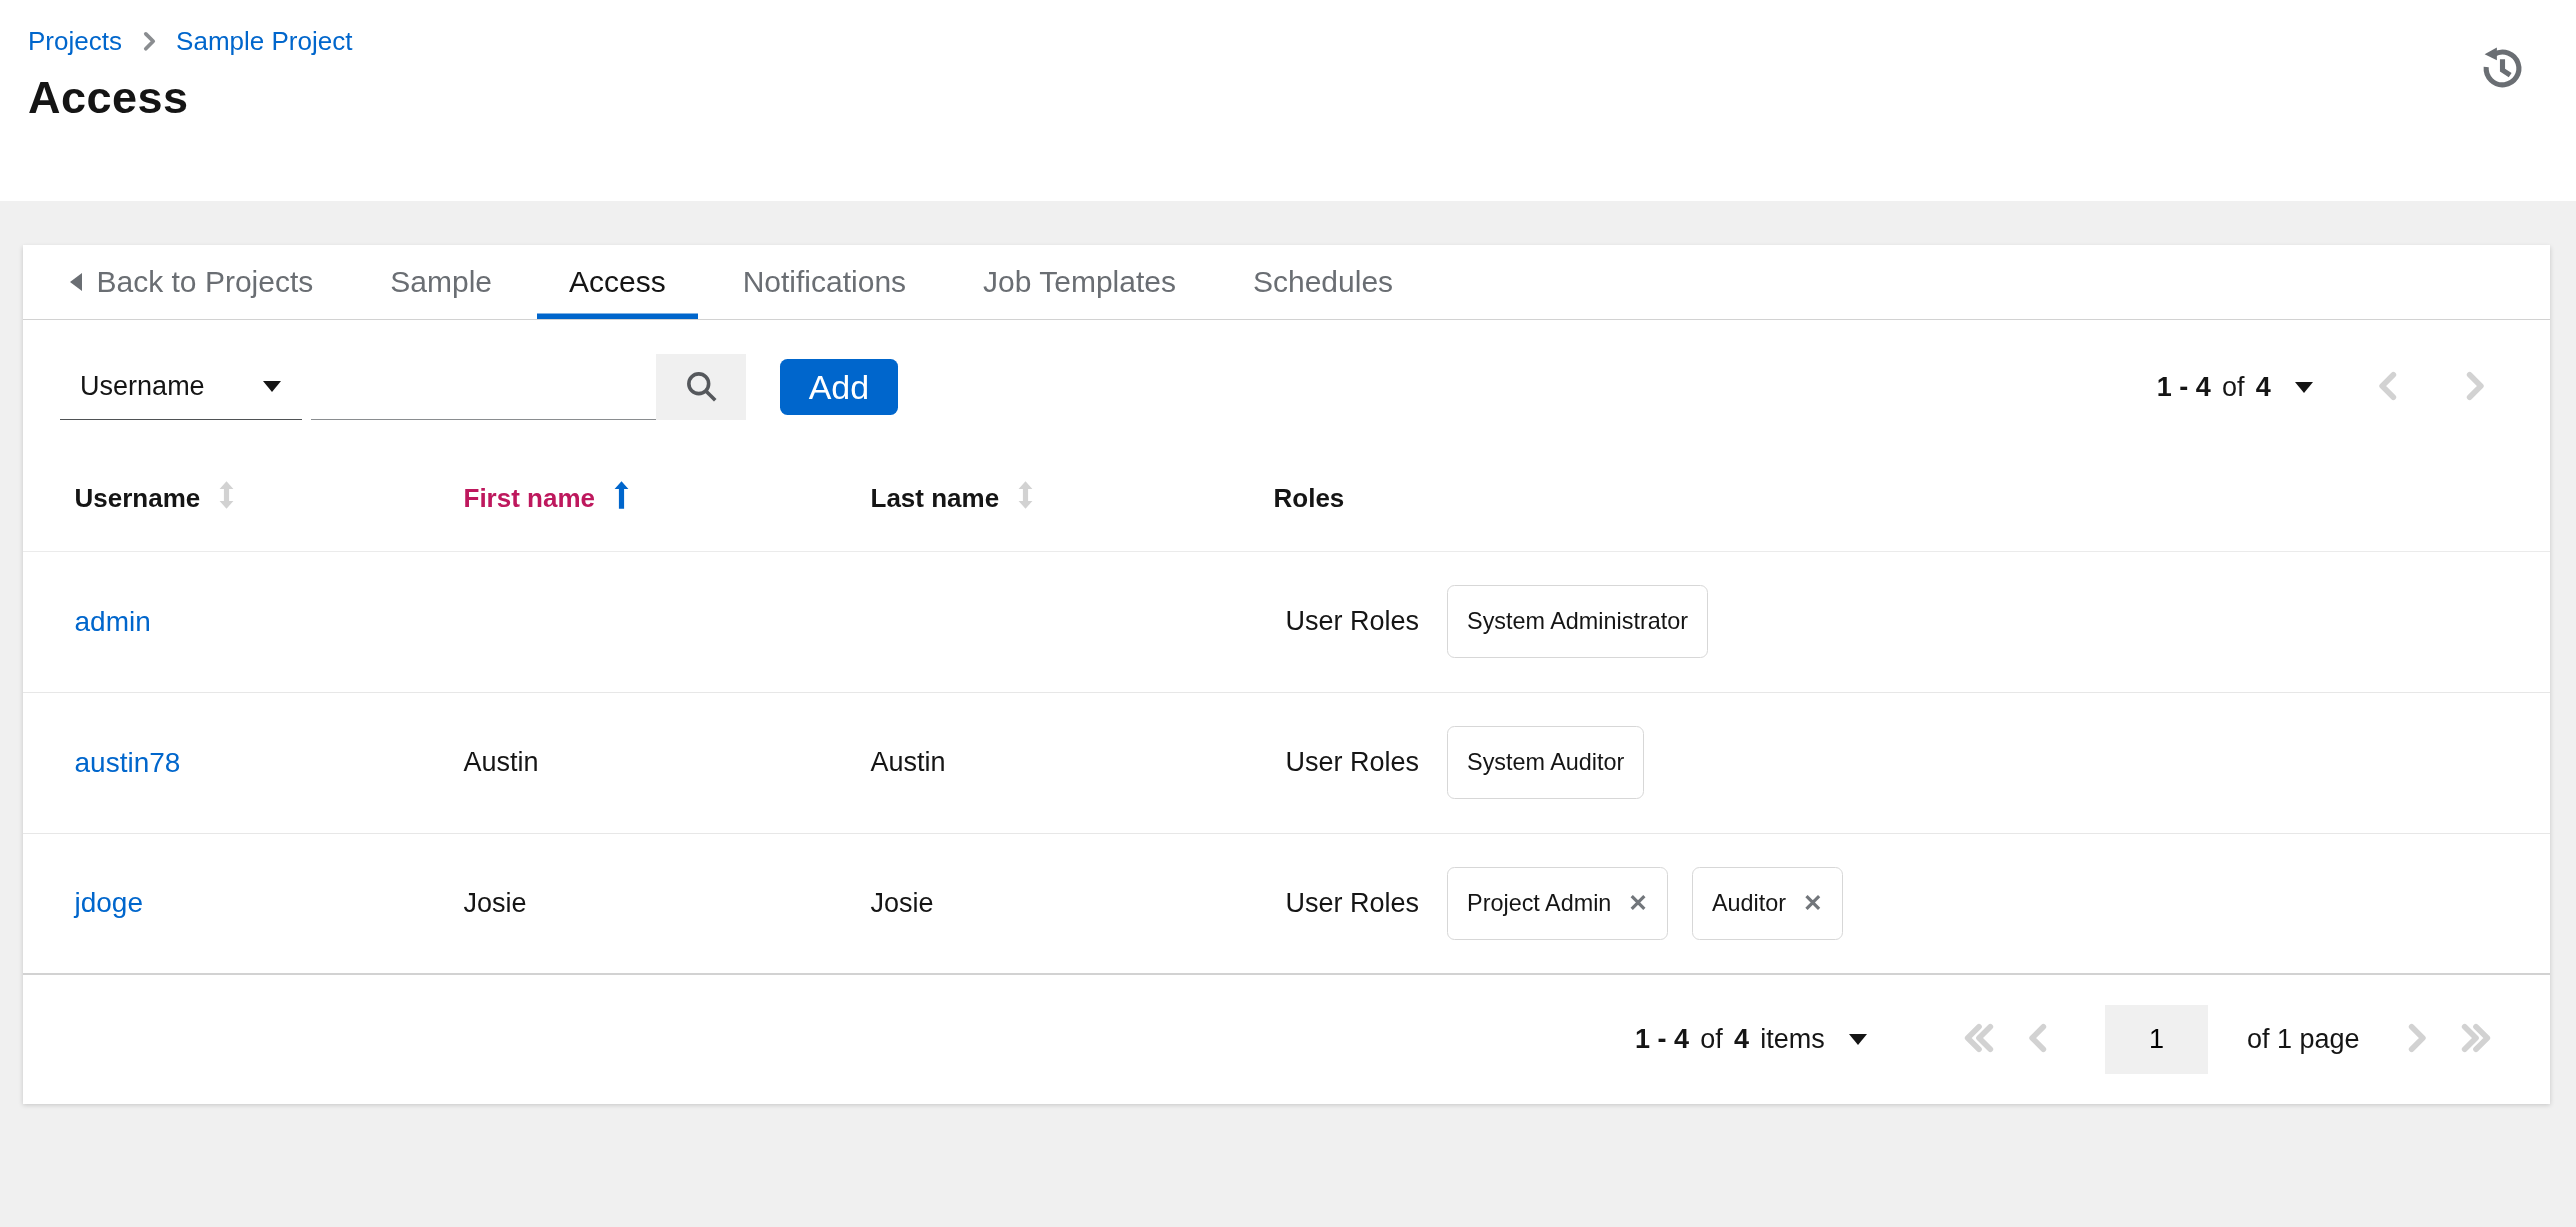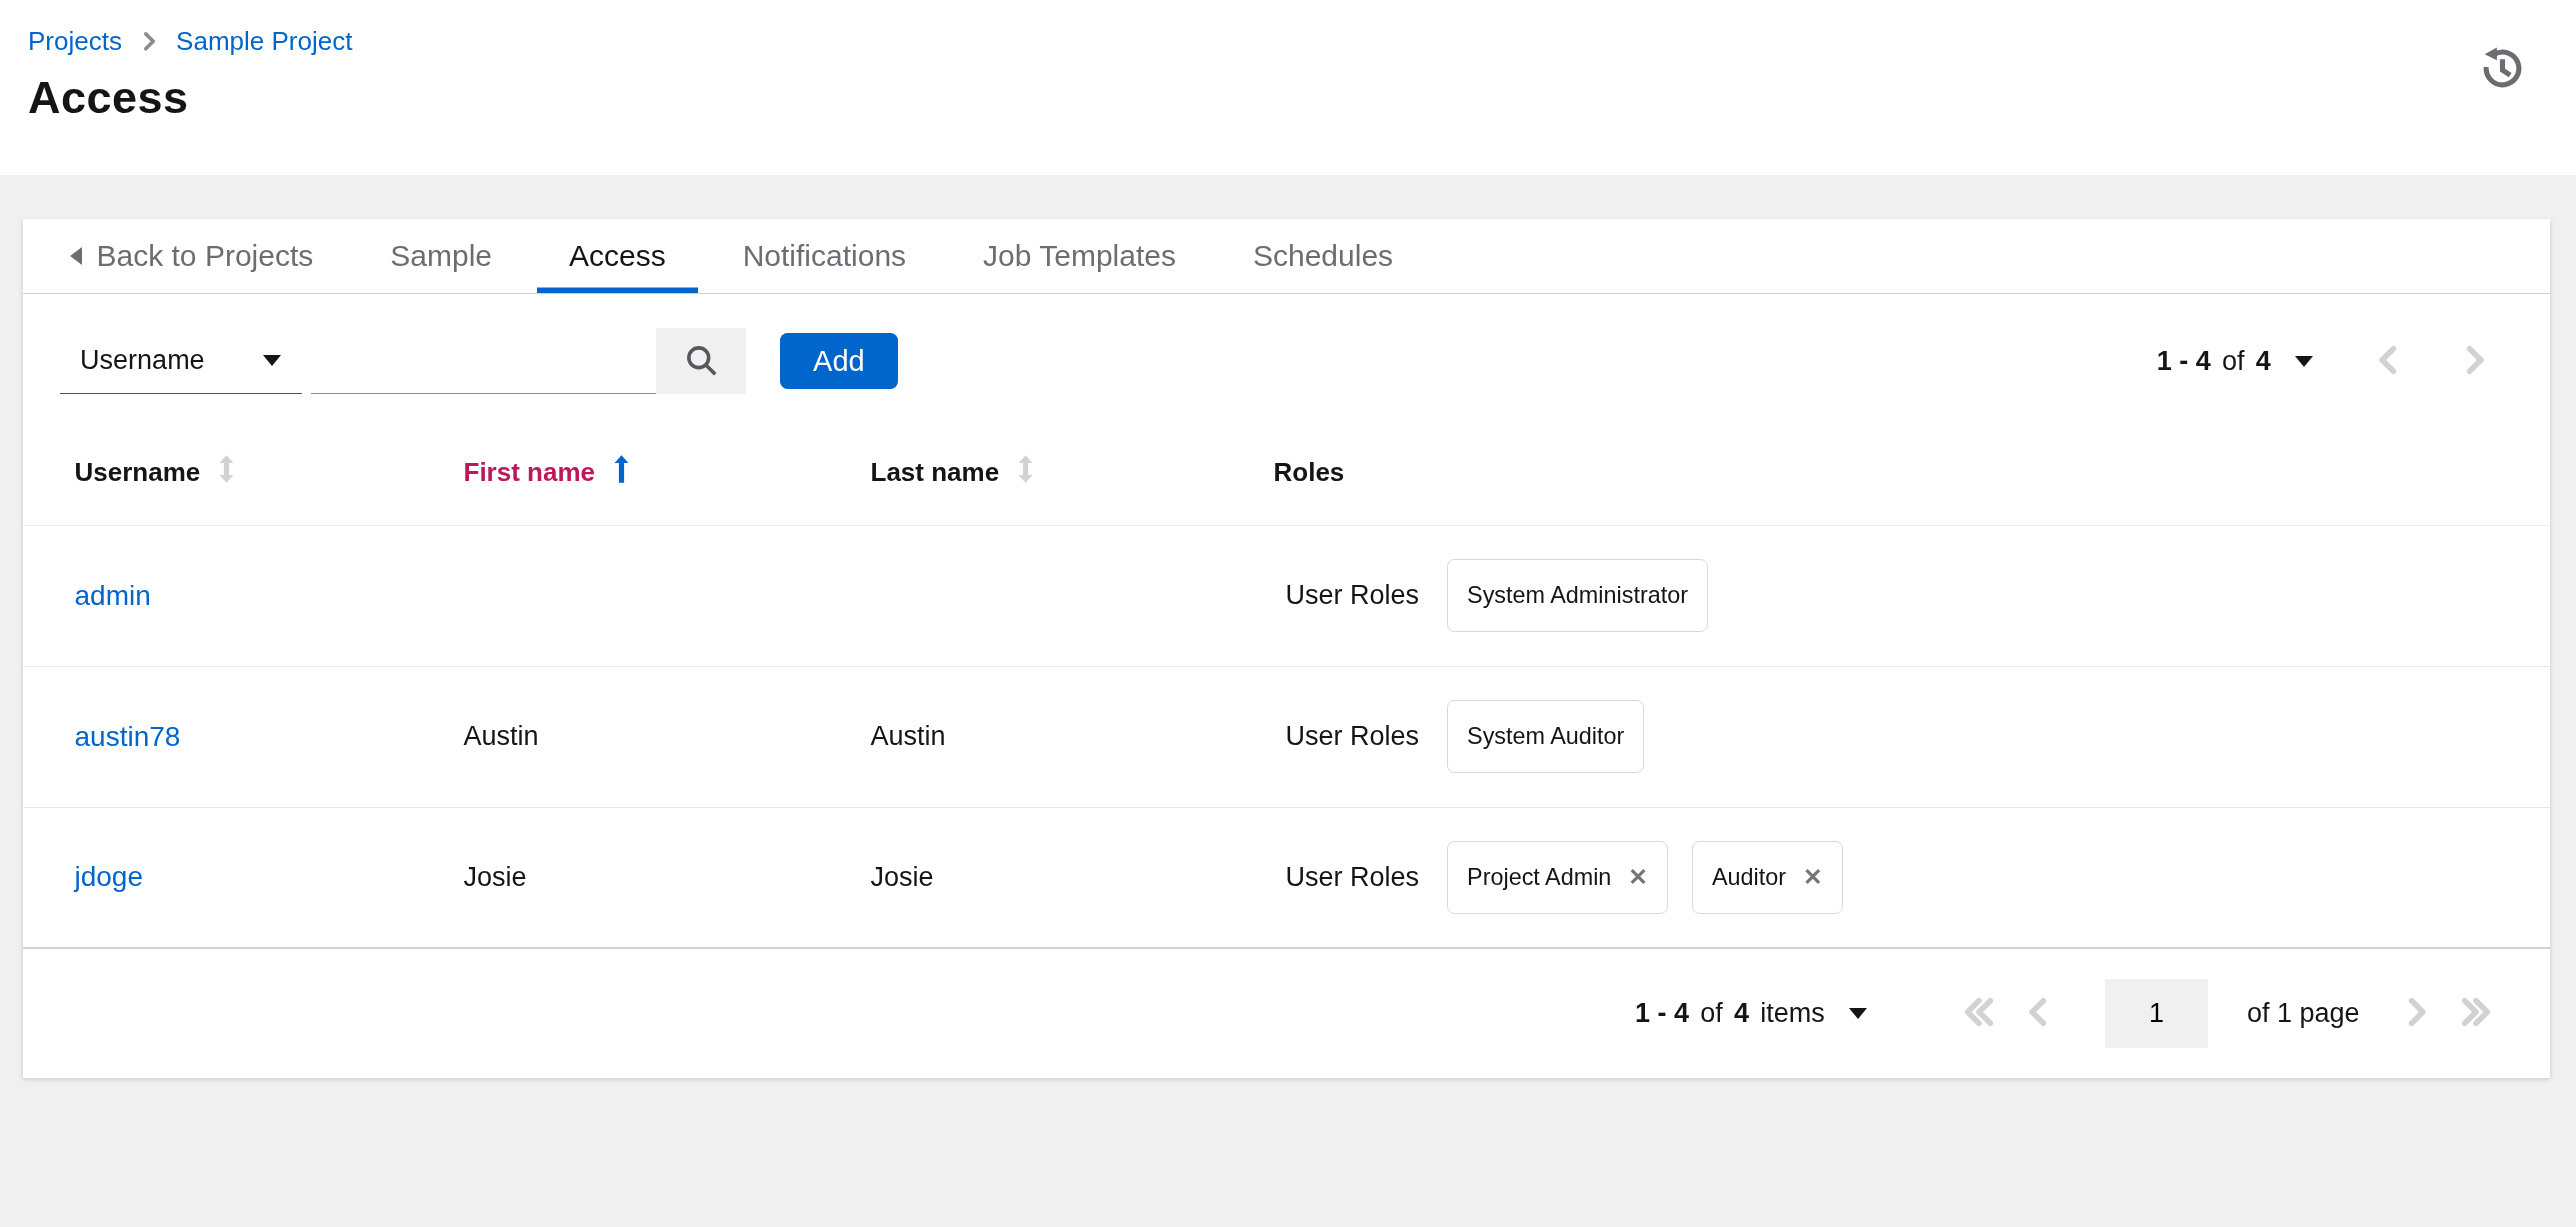--- a/index.html
+++ b/index.html
@@ -3,21 +3,21 @@
 <meta charset="utf-8">
 <style>
   * { margin:0; padding:0; box-sizing:border-box; }
   html,body { width:2576px; height:1227px; }
   body {
     font-family:"Liberation Sans","DejaVu Sans",sans-serif;
     background:#f0f0f0; color:#151515; overflow:hidden;
   }
   
   .page-header {
-    background:#ffffff; height:175px; padding:26px 52px 0 28px; position:relative;
+    background:#ffffff; height:201px; padding:26px 52px 0 28px; position:relative;
   }
   .breadcrumb { display:flex; align-items:center; gap:20.6px; font-size:26px; }
   .breadcrumb a { color:#0066cc; text-decoration:none; cursor:pointer; }
   .crumb-sep { display:flex; align-items:center; }
   .page-title { font-size:45px; font-weight:700; margin-top:15px; letter-spacing:0.5px; }
   .history-btn {
     position:absolute; top:45px; right:49px; background:none; border:none; cursor:pointer;
     width:49px; height:49px; display:flex; align-items:center; justify-content:center;
   }
   
@@ -58,21 +58,21 @@
     width:345px; height:66px; border:none; border-bottom:1.9px solid #8a8d90;
     font-size:26px; padding:0 17px; background:#fff; outline:none;
     font-family:"Liberation Sans","DejaVu Sans",sans-serif;
   }
   .search-btn {
     width:90px; height:66px; background:#f0f0f0; border:none; cursor:pointer;
     display:flex; align-items:center; justify-content:center;
   }
   .add-btn {
     margin-left:34px; width:118px; height:56px; background:#0066cc; color:#ffffff;
-    border:none; border-radius:7.5px; font-size:29px; cursor:pointer;
+    border:none; border-radius:7.5px; font-size:34px; cursor:pointer;
     font-family:"Liberation Sans","DejaVu Sans",sans-serif;
   }
   .spacer { flex:1; }
   .pagi { display:flex; align-items:center; font-size:27px; }
   .pagi .rng b { font-weight:700; }
   .pagi-toggle { display:inline-flex; align-items:center; gap:11.2px; background:none; border:none;
     font-size:27px; cursor:pointer; font-family:"Liberation Sans","DejaVu Sans",sans-serif; color:#151515;}
   .pagi-toggle .caret-down { margin-left:13px; }
   .nav-btn {
     background:none; border:none; color:#d2d2d2; display:flex; align-items:center;

